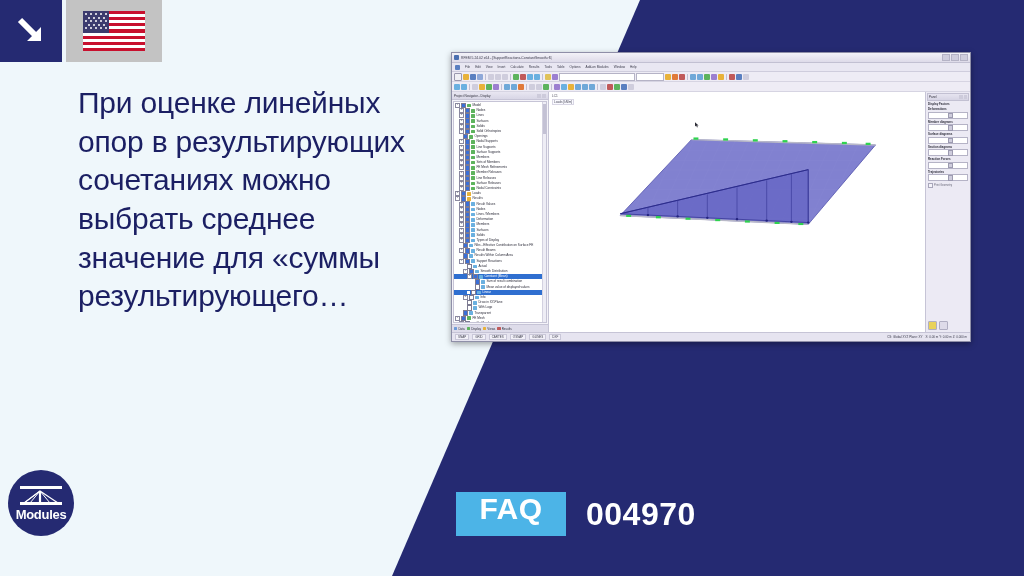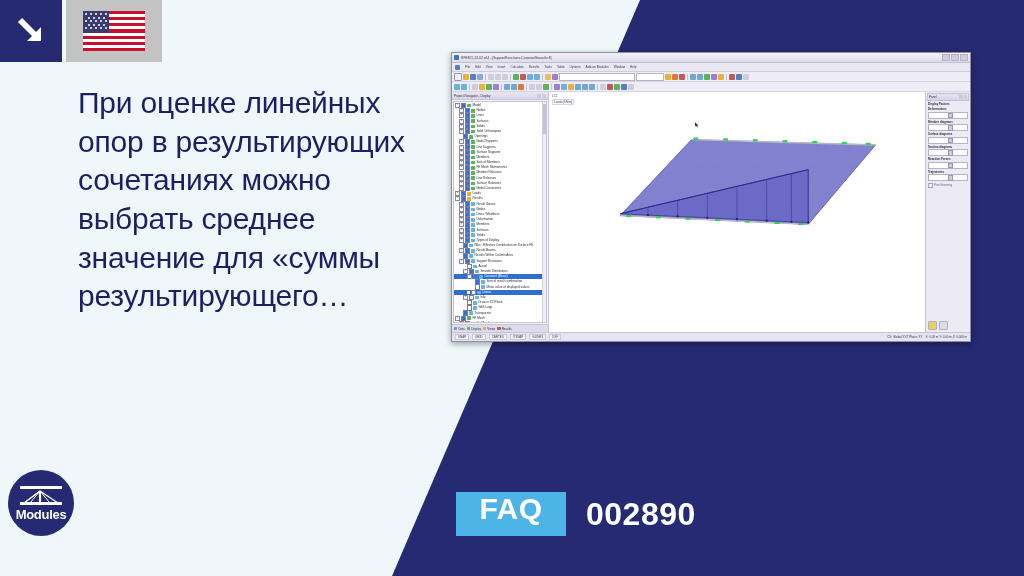--- a/index.html
+++ b/index.html
@@ -233,21 +233,21 @@
       <line x1="20" y1="2" x2="30" y2="14" stroke="#fff" stroke-width="1"></line>
     </svg>
     <div class="bar" style="top:16px"></div>
   </div>
   <div class="logo-text">Modules</div>
 </div>
 
 <div class="faq-badge">
   <span>FAQ</span>
 </div>
-<div class="faq-number">002890</div>
+<div class="faq-number">004970</div>
 
 <div class="app">
 
   <div class="app-title">
     <span class="ico"></span>
     <span class="txt">RFEM 5.24.02 x64 - [SupportReactions-ConstantSmooth.rf5]</span>
     <span class="wbtns">
       <i></i>
       <i></i>
       <i></i>

